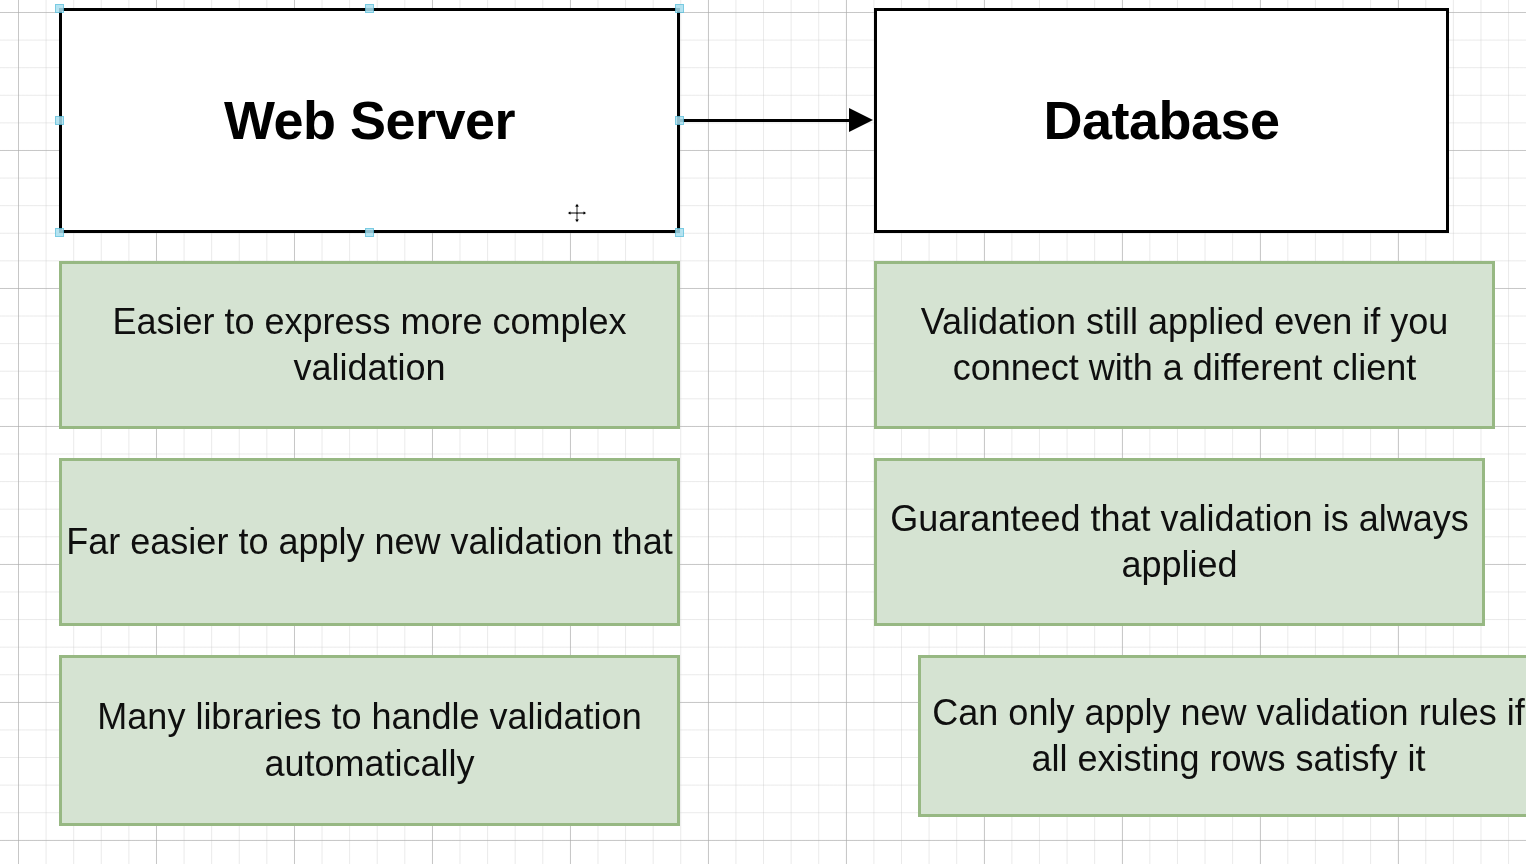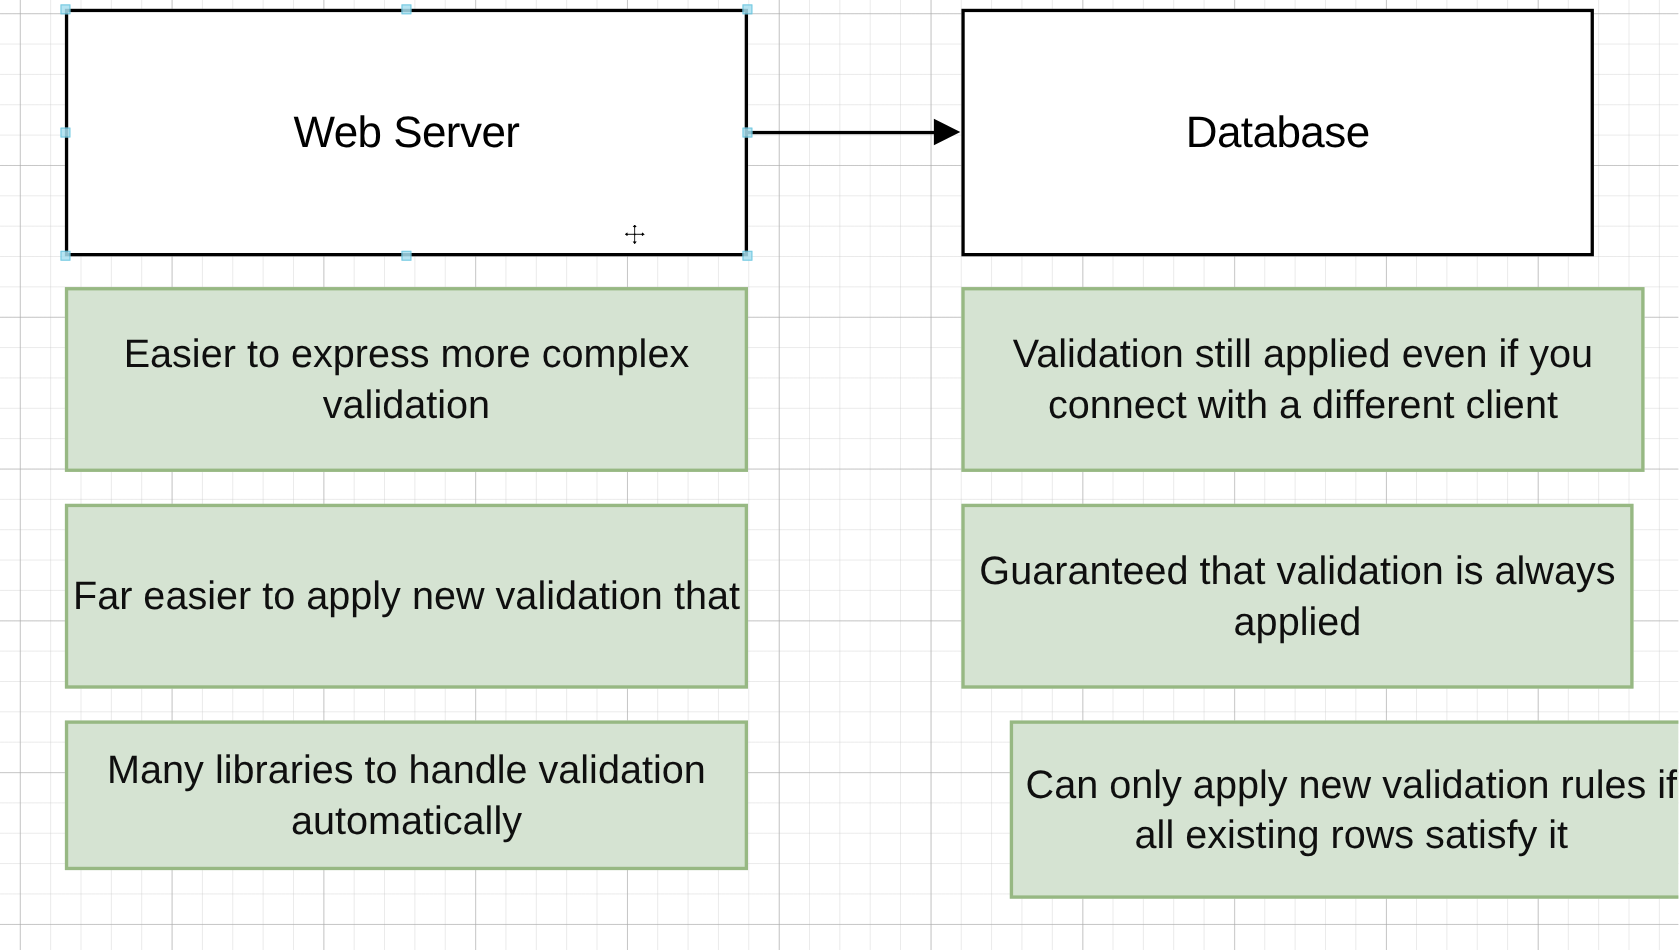--- a/index.html
+++ b/index.html
@@ -40,22 +40,22 @@
     align-items: center;
     justify-content: center;
     text-align: center;
   }
 
   .node-process {
     background: #ffffff;
     border: 3px solid #000000;
   }
   .node-process .node-label {
-    font-size: 40px;
-    font-weight: normal;
+    font-size: 54px;
+    font-weight: bold;
     color: #000000;
     letter-spacing: -0.5px;
     line-height: 1.05;
   }
 
   .node-note {
     background: #d5e3d2;
     border: 3px solid #97b883;
   }
   .node-note .node-label {
@@ -123,21 +123,21 @@
   <div class="selection-handle" style="left:675px; top:228px;"></div>
 
   <div class="node node-note" style="left:59px; top:261px; width:621px; height:168px;">
     <span class="node-label">Easier to express more complex validation</span>
   </div>
 
   <div class="node node-note" style="left:59px; top:458px; width:621px; height:168px;">
     <span class="node-label">Far easier to apply new validation that</span>
   </div>
 
-  <div class="node node-note" style="left:59px; top:655px; width:621px; height:136px;">
+  <div class="node node-note" style="left:59px; top:655px; width:621px; height:171px;">
     <span class="node-label">Many libraries to handle validation automatically</span>
   </div>
 
   <div class="node node-process" style="left:874px; top:8px; width:575px; height:225px;">
     <span class="node-label">Database</span>
   </div>
 
   <div class="node node-note" style="left:874px; top:261px; width:621px; height:168px;">
     <span class="node-label">Validation still applied even if you connect with a different client</span>
   </div>

